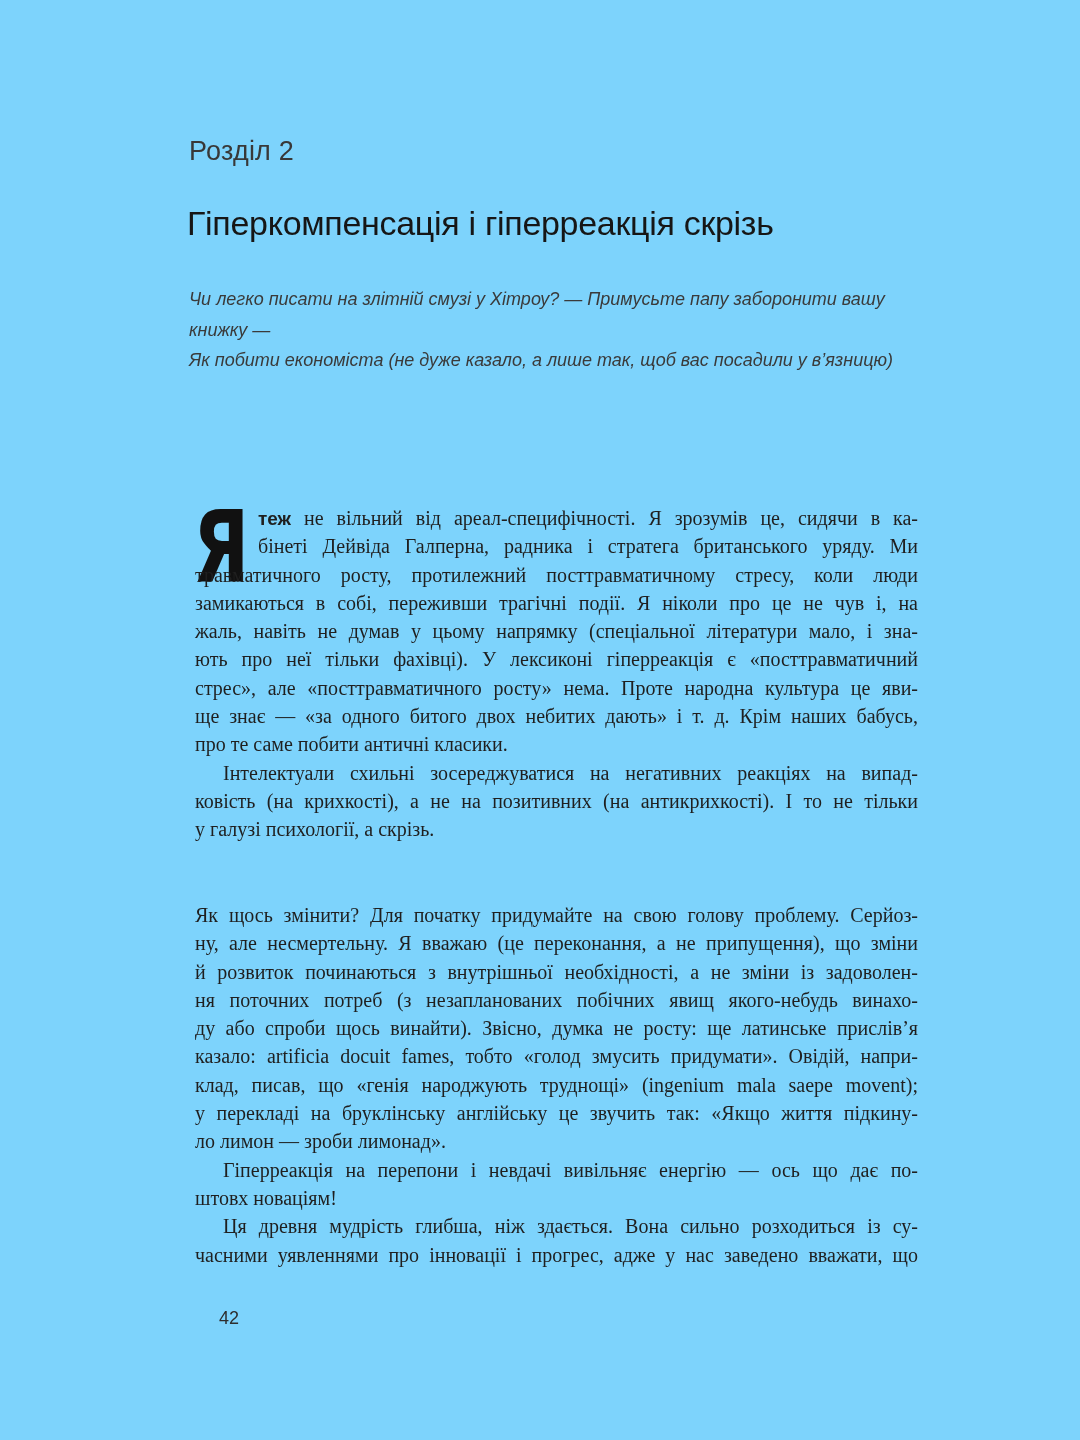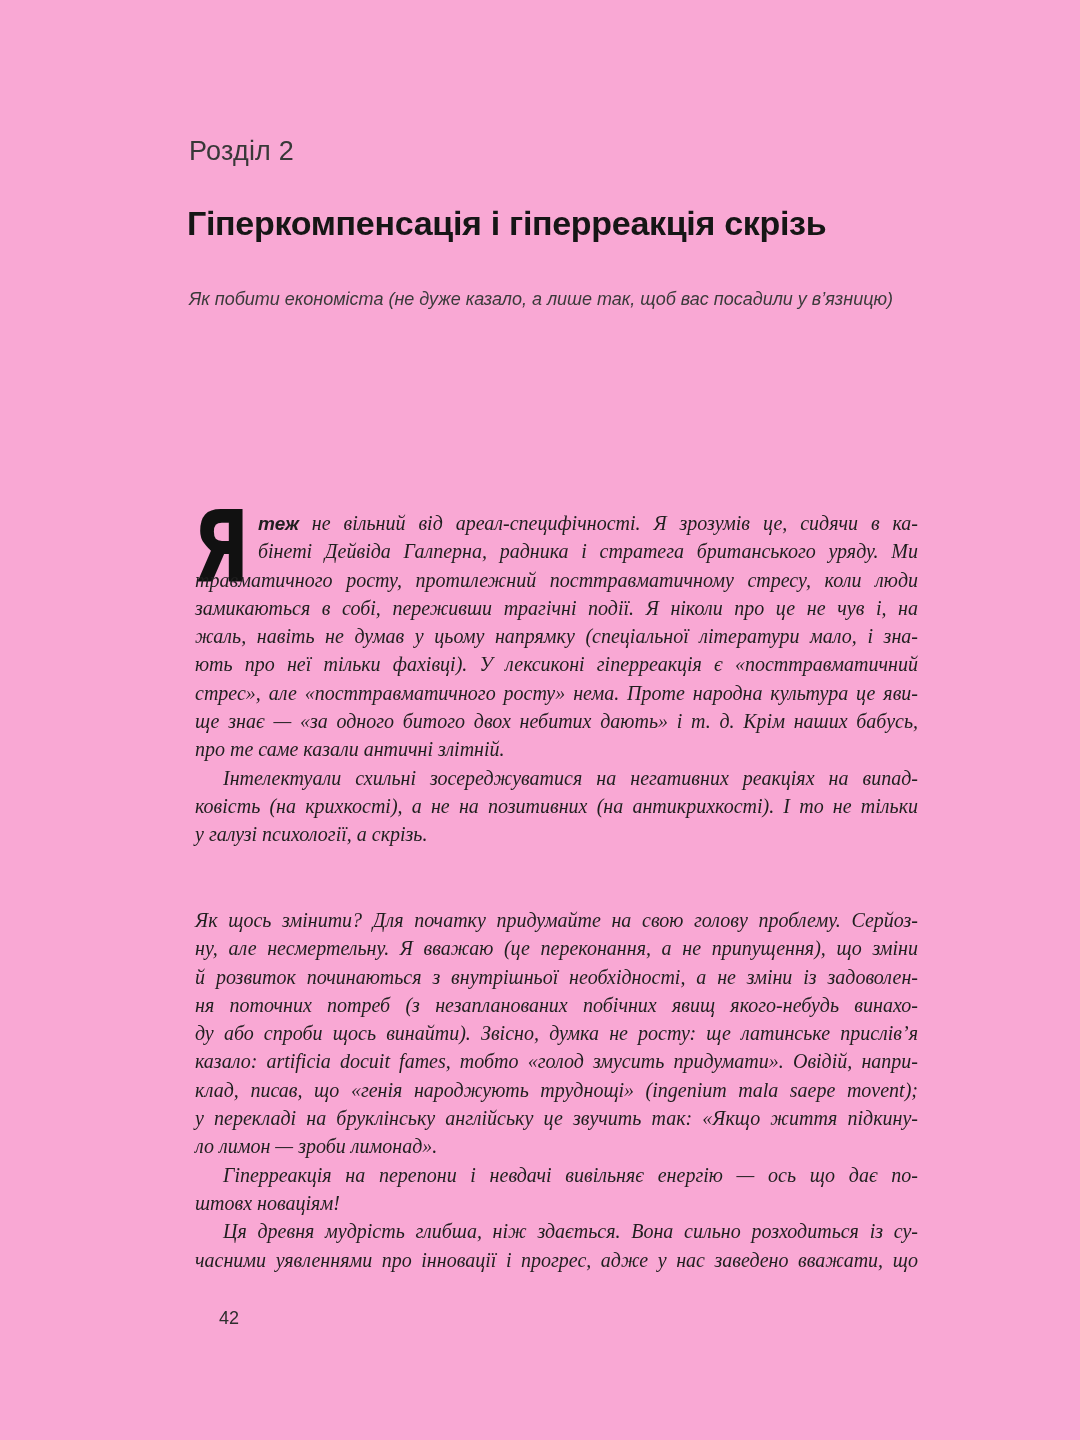--- a/index.html
+++ b/index.html
@@ -1,20 +1,20 @@
 <!DOCTYPE html>
 <html><head>
 <meta charset="utf-8">
 <style>
   html, body { margin: 0; padding: 0; }
   .page {
     position: relative;
     width: 1080px;
     height: 1440px;
-    background: #f9a8d4;
+    background: #7dd3fc;
     overflow: hidden;
     font-family: "Liberation Serif", "DejaVu Serif", serif;
   }
   .chapter-label {
     position: absolute;
     left: 189px;
     top: 134px;
     font-family: "Liberation Sans", "DejaVu Sans", sans-serif;
     font-size: 27px;
     line-height: 34px;
@@ -22,21 +22,21 @@
     letter-spacing: 0.2px;
   }
   .page-title {
     position: absolute;
     left: 187px;
     top: 202px;
     width: 760px;
     font-family: "Liberation Sans", "DejaVu Sans", sans-serif;
     font-size: 34px;
     line-height: 42px;
-    font-weight: bold;
+    font-weight: normal;
     color: #161616;
     letter-spacing: -0.3px;
   }
   .epigraph {
     position: absolute;
     left: 189px;
     top: 284px;
     width: 740px;
     font-family: "Liberation Sans", "DejaVu Sans", sans-serif;
     font-style: italic;
@@ -60,24 +60,23 @@
     position: absolute;
     left: 195px;
     width: 723px;
     font-size: 20px;
     color: #1f1f1f;
   }
   .body-section-1 { top: 504px; }
   .body-section-2 { top: 901px; }
   .bline {
     height: 28.3px;
-    line-height: 39px;
+    line-height: 28px;
     white-space: nowrap;
     text-align: left;
-    font-style: italic;
   }
   .bline.just {
     white-space: normal;
     text-align: justify;
     text-align-last: justify;
   }
   .lead {
     font-family: "Liberation Sans", "DejaVu Sans", sans-serif;
     font-weight: bold;
     font-size: 19px;
@@ -91,33 +90,34 @@
     color: #2e2e2e;
   }
 </style>
 </head>
 <body>
 
 <div class="page">
   <div class="chapter-label">Розділ 2</div>
   <h1 class="page-title" style="margin:0;">Гіперкомпенсація і гіперреакція скрізь</h1>
   <div class="epigraph">
+    <div class="eline">Чи легко писати на злітній смузі у Хітроу? — Примусьте папу заборонити вашу книжку —</div>
     <div class="eline">Як побити економіста (не дуже казало, а лише так, щоб вас посадили у в’язницю)</div>
   </div>
   <div class="drop-cap">Я</div>
   <div class="body-section body-section-1">
       <div class="bline just" style="padding-left: 63px;"><b class="lead">теж</b> не вільний від ареал-специфічності. Я зрозумів це, сидячи в ка-</div>
       <div class="bline just" style="padding-left: 63px;">бінеті Дейвіда Галперна, радника і стратега британського уряду. Ми</div>
       <div class="bline just">травматичного росту, протилежний посттравматичному стресу, коли люди</div>
       <div class="bline just">замикаються в собі, переживши трагічні події. Я ніколи про це не чув і, на</div>
       <div class="bline just">жаль, навіть не думав у цьому напрямку (спеціальної літератури мало, і зна-</div>
       <div class="bline just">ють про неї тільки фахівці). У лексиконі гіперреакція є «посттравматичний</div>
       <div class="bline just">стрес», але «посттравматичного росту» нема. Проте народна культура це яви-</div>
       <div class="bline just">ще знає — «за одного битого двох небитих дають» і т. д. Крім наших бабусь,</div>
-      <div class="bline">про те саме казали античні злітній.</div>
+      <div class="bline">про те саме побити античні класики.</div>
       <div class="bline just" style="padding-left: 28px;">Інтелектуали схильні зосереджуватися на негативних реакціях на випад-</div>
       <div class="bline just">ковість (на крихкості), а не на позитивних (на антикрихкості). І то не тільки</div>
       <div class="bline">у галузі психології, а скрізь.</div>
     </div>
   <div class="body-section body-section-2">
       <div class="bline just">Як щось змінити? Для початку придумайте на свою голову проблему. Серйоз-</div>
       <div class="bline just">ну, але несмертельну. Я вважаю (це переконання, а не припущення), що зміни</div>
       <div class="bline just">й розвиток починаються з внутрішньої необхідності, а не зміни із задоволен-</div>
       <div class="bline just">ня поточних потреб (з незапланованих побічних явищ якого-небудь винахо-</div>
       <div class="bline just">ду або спроби щось винайти). Звісно, думка не росту: ще латинське прислів’я</div>

